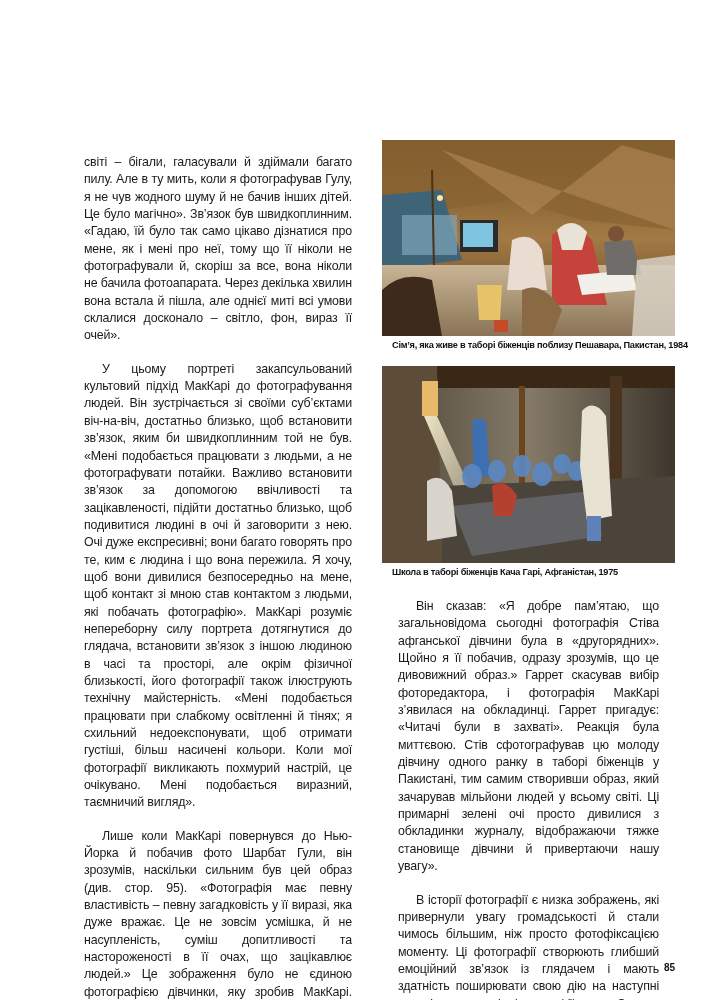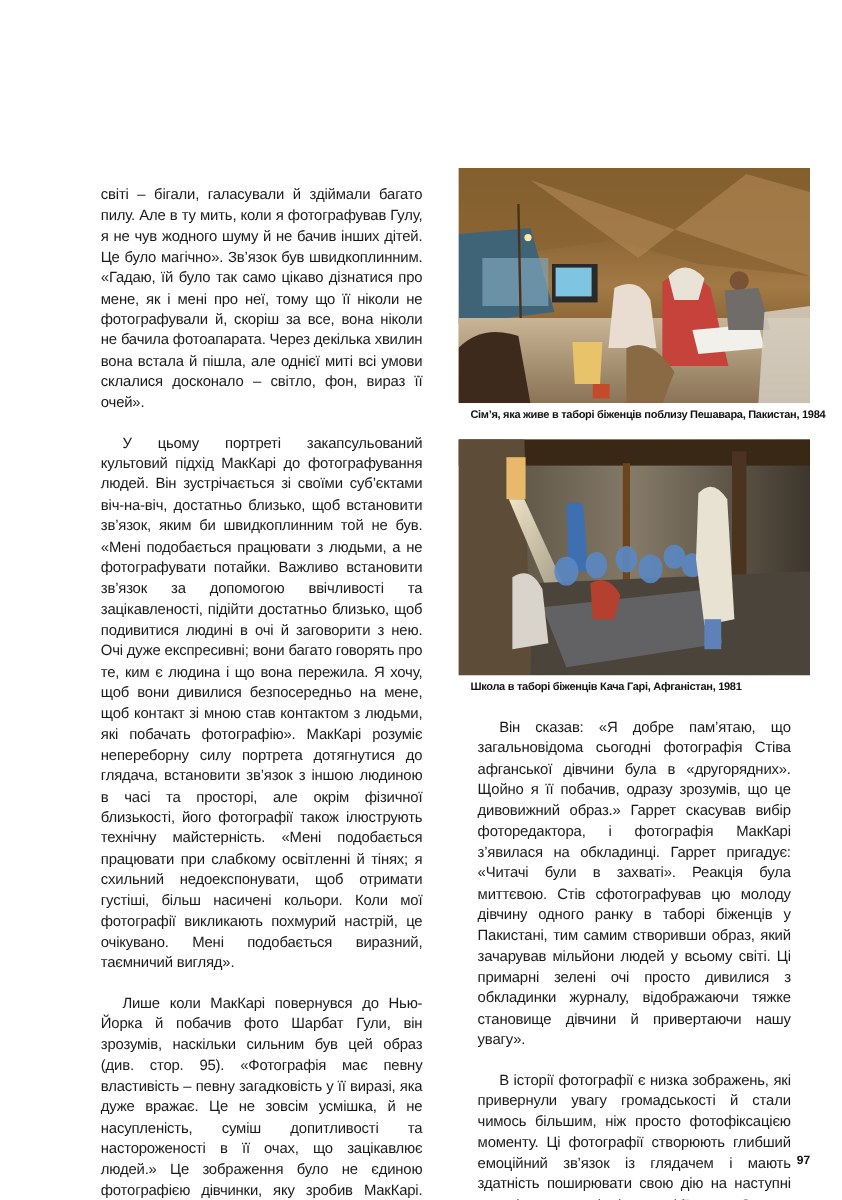--- a/index.html
+++ b/index.html
@@ -98,20 +98,20 @@
       <ellipse cx="160" cy="108" rx="10" ry="12"></ellipse>
       <ellipse cx="180" cy="98" rx="9" ry="10"></ellipse>
       <ellipse cx="195" cy="105" rx="9" ry="10"></ellipse>
     </g>
     <path d="M110 120 Q125 112 135 130 L130 150 L112 150 Z" fill="#b4402f"></path>
     <path d="M200 45 Q212 32 224 50 L230 150 L205 155 L198 100 Z" fill="#e8e2d3"></path>
     <rect x="205" y="150" width="14" height="25" fill="#5d81b8"></rect>
     <path d="M45 115 Q60 105 70 125 L75 170 L45 175 Z" fill="#d8d4cc"></path>
   </svg>
 </div>
-<div id="caption-school" class="caption">Школа в таборі біженців Кача Гарі, Афганістан, 1981</div>
+<div id="caption-school" class="caption">Школа в таборі біженців Кача Гарі, Афганістан, 1975</div>
 
 <div id="right-col" class="col">
   <p class="indent">Він сказав: «Я добре пам’ятаю, що загальновідома сьогодні фотографія Стіва афганської дівчини була в «другорядних». Щойно я її побачив, одразу зрозумів, що це дивовижний образ.» Гаррет скасував вибір фоторедактора, і фотографія МакКарі з’явилася на обкладинці. Гаррет пригадує: «Читачі були в захваті». Реакція була миттєвою. Стів сфотографував цю молоду дівчину одного ранку в таборі біженців у Пакистані, тим самим створивши образ, який зачарував мільйони людей у всьому світі. Ці примарні зелені очі просто дивилися з обкладинки журналу, відображаючи тяжке становище дівчини й привертаючи нашу увагу».</p>
   <p class="indent">В історії фотографії є низка зображень, які привернули увагу громадськості й стали чимось більшим, ніж просто фотофіксацією моменту. Ці фотографії створюють глибший емоційний зв’язок із глядачем і мають здатність поширювати свою дію на наступні покоління – такі фотографії, як «Смерть солдата лояліста» Роберта Капи, 1936, «Мігрантка» Доротеї Ланж, 1936, «Мати-мігрантка», 1936 (див. зображення 10) або «Че Гевара», 1960 Альберто Корди (див. зображення 11). «Афганська дівчина» – назва, під якою фотографія</p>
 </div>
 
-<div id="page-number">97</div>
+<div id="page-number">85</div>
 
 </body></html>

